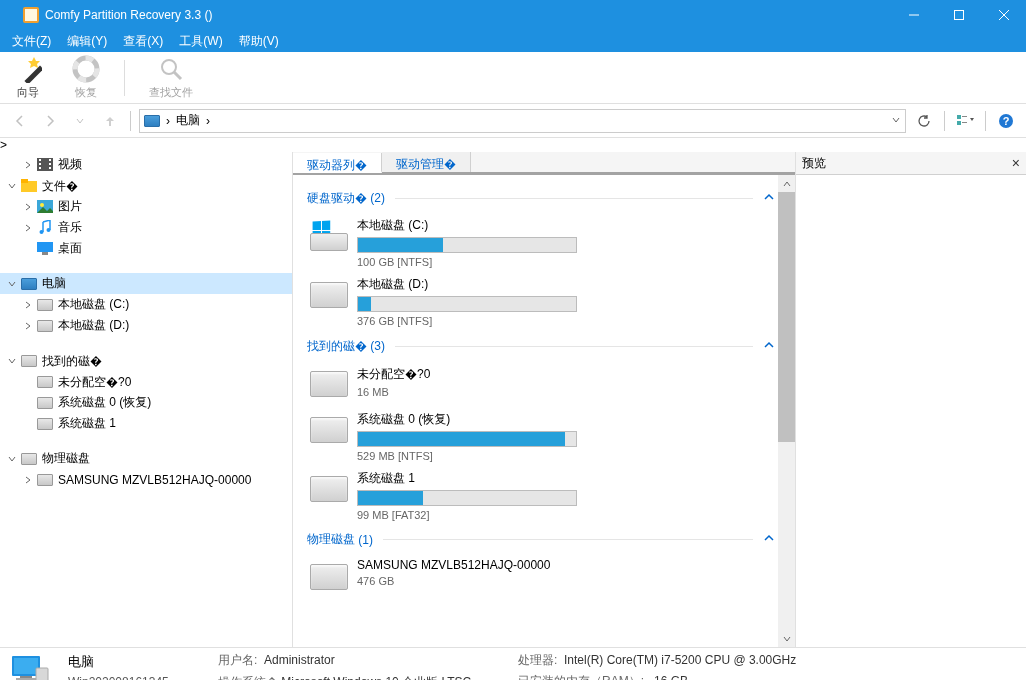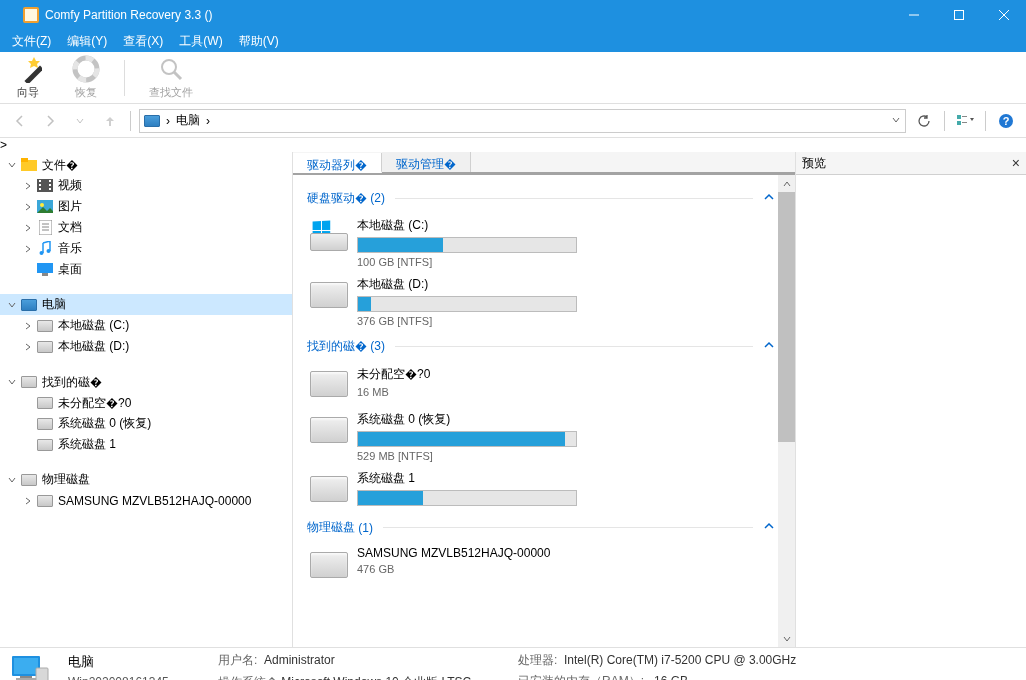--- a/index.html
+++ b/index.html
@@ -220,86 +220,69 @@
         <text x="8" y="12" text-anchor="middle" fill="#fff" font-size="11" font-weight="bold">?</text>
       </svg>
     </div>
 </div>&gt; 
 
 
 <div class="main-area">
 
   <div class="sidebar">
     <div class="tree-item">
-      <span class="tree-indent" style="width:4px"></span>
-      <span class="tree-chev">
-          <svg width="10" height="10">
-            <path d="M2 3 L5 7 L8 3"></path>
-          </svg>
-        </span>
-      <span class="tree-icon">
-          <svg width="16" height="13">
-            <rect x="0" y="2" width="16" height="11" fill="#ffca28"></rect>
-            <rect x="0" y="0" width="7" height="4" fill="#ffb300"></rect>
-          </svg>
-        </span>
-      <span class="tree-label">文件�</span>
-    </div>
-    <div class="tree-item">
       <span class="tree-indent" style="width:20px"></span>
       <span class="tree-chev">
           <svg width="10" height="10">
             <path d="M3 2 L7 5 L3 8"></path>
           </svg>
         </span>
       <span class="tree-icon">
           <svg width="16" height="13">
             <rect width="16" height="13" fill="#555"></rect>
             <rect x="2" y="1" width="2" height="2" fill="#fff"></rect>
             <rect x="2" y="5" width="2" height="2" fill="#fff"></rect>
             <rect x="2" y="9" width="2" height="2" fill="#fff"></rect>
             <rect x="12" y="1" width="2" height="2" fill="#fff"></rect>
             <rect x="12" y="5" width="2" height="2" fill="#fff"></rect>
             <rect x="12" y="9" width="2" height="2" fill="#fff"></rect>
           </svg>
         </span>
       <span class="tree-label">视频</span>
     </div>
     <div class="tree-item">
+      <span class="tree-indent" style="width:4px"></span>
+      <span class="tree-chev">
+          <svg width="10" height="10">
+            <path d="M2 3 L5 7 L8 3"></path>
+          </svg>
+        </span>
+      <span class="tree-icon">
+          <svg width="16" height="13">
+            <rect x="0" y="2" width="16" height="11" fill="#ffca28"></rect>
+            <rect x="0" y="0" width="7" height="4" fill="#ffb300"></rect>
+          </svg>
+        </span>
+      <span class="tree-label">文件�</span>
+    </div>
+    <div class="tree-item">
       <span class="tree-indent" style="width:20px"></span>
       <span class="tree-chev">
           <svg width="10" height="10">
             <path d="M3 2 L7 5 L3 8"></path>
           </svg>
         </span>
       <span class="tree-icon">
           <svg width="16" height="13">
             <rect width="16" height="13" fill="#3ba7d9"></rect>
             <circle cx="5" cy="5" r="2" fill="#ffeb3b"></circle>
             <path d="M0 13 L6 7 L10 11 L13 8 L16 11 L16 13 Z" fill="#2e7d32"></path>
           </svg>
         </span>
       <span class="tree-label">图片</span>
-    </div>
-    <div class="tree-item">
-      <span class="tree-indent" style="width:20px"></span>
-      <span class="tree-chev">
-          <svg width="10" height="10">
-            <path d="M3 2 L7 5 L3 8"></path>
-          </svg>
-        </span>
-      <span class="tree-icon">
-          <svg width="13" height="15">
-            <rect width="13" height="15" fill="#fff" stroke="#888"></rect>
-            <line x1="3" y1="4" x2="10" y2="4" stroke="#888"></line>
-            <line x1="3" y1="7" x2="10" y2="7" stroke="#888"></line>
-            <line x1="3" y1="10" x2="10" y2="10" stroke="#888"></line>
-          </svg>
-        </span>
-      <span class="tree-label">文档</span>
     </div>
     <div class="tree-item">
       <span class="tree-indent" style="width:20px"></span>
       <span class="tree-chev">
           <svg width="10" height="10">
             <path d="M3 2 L7 5 L3 8"></path>
           </svg>
         </span>
       <span class="tree-icon">
           <svg width="14" height="15">
@@ -508,20 +491,21 @@
 
       <div class="drive-row">
         <div class="drive-big-icon">
             <div class="disk-lg"></div>
           </div>
         <div class="drive-body">
           <div class="drive-name">系统磁盘 1</div>
           <div class="usage-bar">
               <div class="usage-fill" style="width:30%"></div>
             </div>
+          <div class="drive-sub">99 MB [FAT32]</div>
         </div>
       </div>
 
       <div class="group-header">
         <span>物理磁盘</span>&nbsp;
         <span>(1)</span>
         <span class="group-spacer"></span>
         <span class="group-chev"><svg width="12" height="12">
               <path d="M2 8 L6 4 L10 8" stroke="#0066cc" fill="none" stroke-width="1.5"></path>
             </svg></span>

